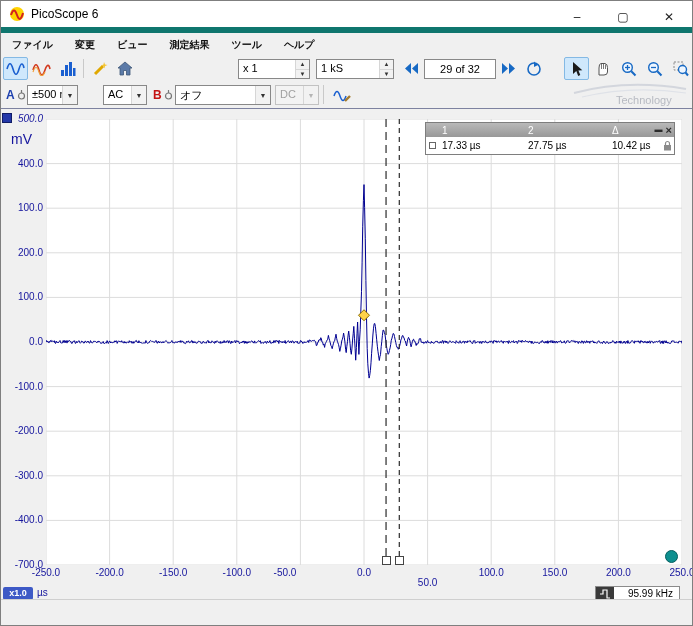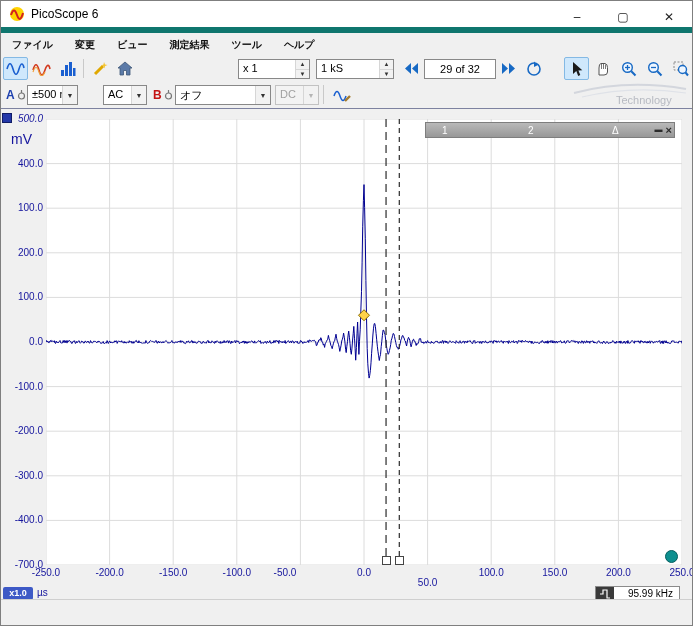--- a/index.html
+++ b/index.html
@@ -327,20 +327,34 @@
       <div class="rl-header">
         <div class="rl-c0"></div>
         <div class="rl-c1">1</div>
         <div class="rl-c2">2</div>
         <div class="rl-c3">Δ</div>
         <div class="rl-c4">
           <span class="rl-min">▬</span>
           <span class="rl-close">×</span>
         </div>
       </div>
+      <div class="rl-row">
+        <div class="rl-c0">
+            <span class="rl-handle-ico"></span>
+          </div>
+        <div class="rl-c1">17.33 µs</div>
+        <div class="rl-c2">27.75 µs</div>
+        <div class="rl-c3">10.42 µs</div>
+        <div class="rl-c4">
+          <svg width="9" height="11" viewBox="0 0 9 11">
+            <rect x="1" y="5" width="7" height="5.5" fill="#8a8a8a"></rect>
+            <path d="M2.5 5 V3.5 a2 2 0 0 1 4 0 V5" fill="none" stroke="#8a8a8a" stroke-width="1.2"></path>
+          </svg>
+        </div>
+      </div>
     </div>
   </div>
 
   <div class="statusbar">
     
     
     
     
     
     

